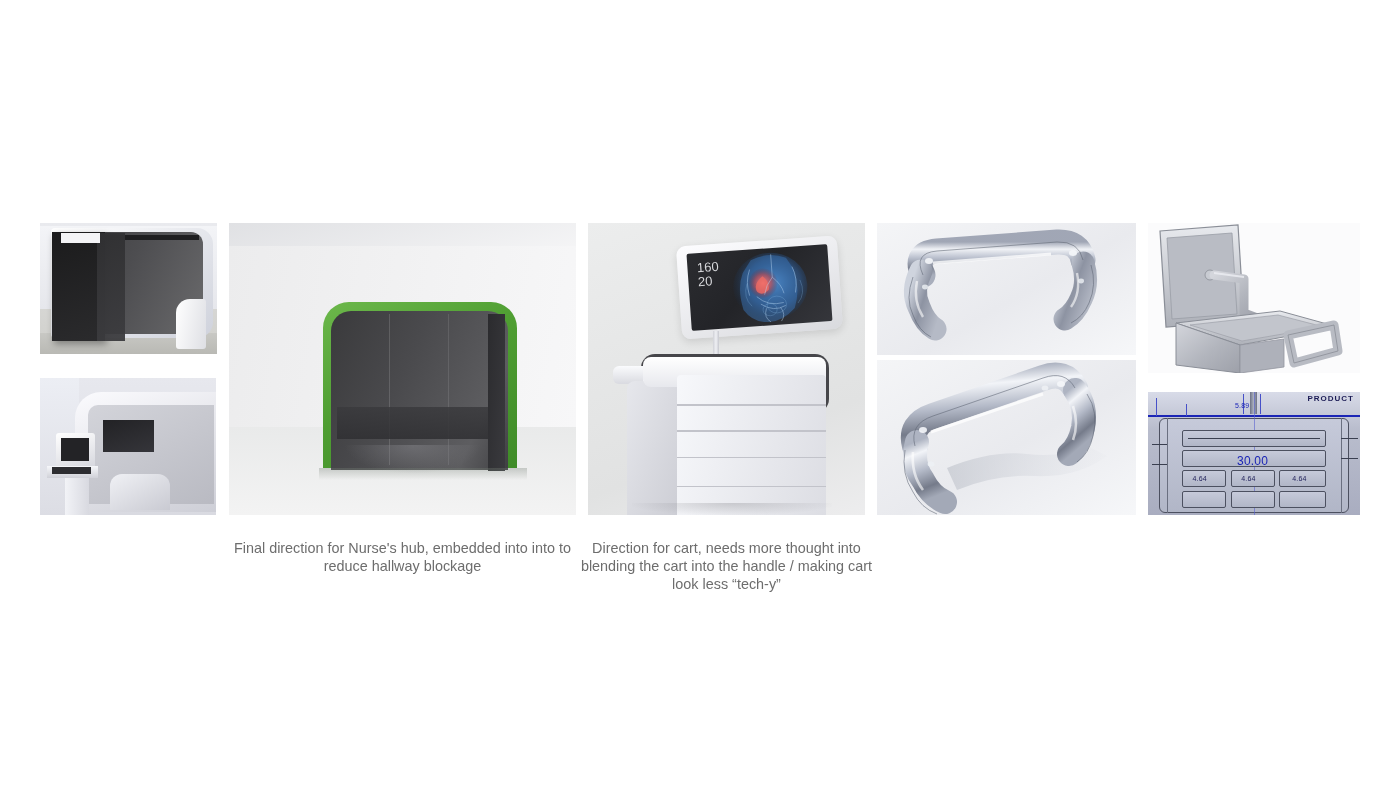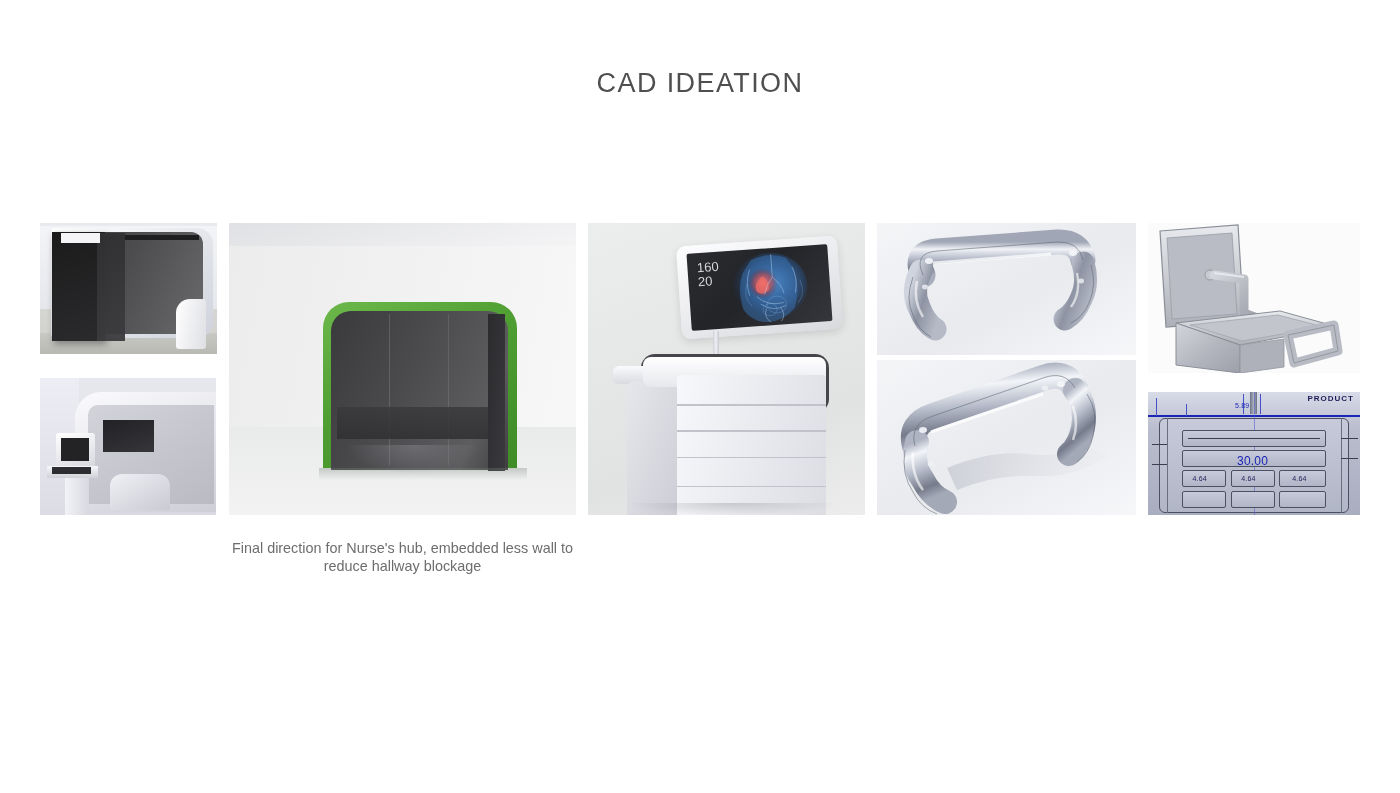--- a/index.html
+++ b/index.html
@@ -175,21 +175,20 @@
   }
   #caption-hub   { left: 229px; top: 540px; width: 347px; }
   #caption-cart  { left: 573px; top: 540px; width: 307px; }
   #caption-handle{ left: 872px; top: 540px; width: 270px; }
 </style>
 </head>
 <body>
 
 <div class="slide">
 
-  <div class="page-title">CAD IDEATION</div>
 
   <div class="imgframe" id="hub-dark-thumb">
     <div class="dk-bg"></div>
     <div class="dk-wall"></div>
     <div class="dk-floor"></div>
     <div class="dk-shell"></div>
     <div class="dk-inner"></div>
     <div class="dk-topbar"></div>
     <div class="dk-panelA"></div>
     <div class="dk-panelB"></div>
@@ -437,15 +436,16 @@
     <div class="cad-box" style="left:16%; top:99px; width:21%; height:17px;"></div>
     <div class="cad-box" style="left:39%; top:99px; width:21%; height:17px;"></div>
     <div class="cad-box" style="left:62%; top:99px; width:22%; height:17px;"></div>
 
     <div class="cad-hline" style="left:2%; top:52px; width:7%;"></div>
     <div class="cad-hline" style="left:2%; top:72px; width:7%;"></div>
     <div class="cad-hline" style="left:91%; top:46px; width:8%;"></div>
     <div class="cad-hline" style="left:91%; top:66px; width:8%;"></div>
   </div>
 
-  <div class="caption" id="caption-hub">Final direction for Nurse's hub, embedded less wall to reduce hallway blockage</div>
+  <div class="caption" id="caption-hub">Final direction for Nurse's hub, embedded into into to reduce hallway blockage</div>
+  <div class="caption" id="caption-cart">Direction for cart, needs more thought into blending the cart into the handle / making cart look less “tech-y”</div>
 
 </div>
 
 </body></html>

